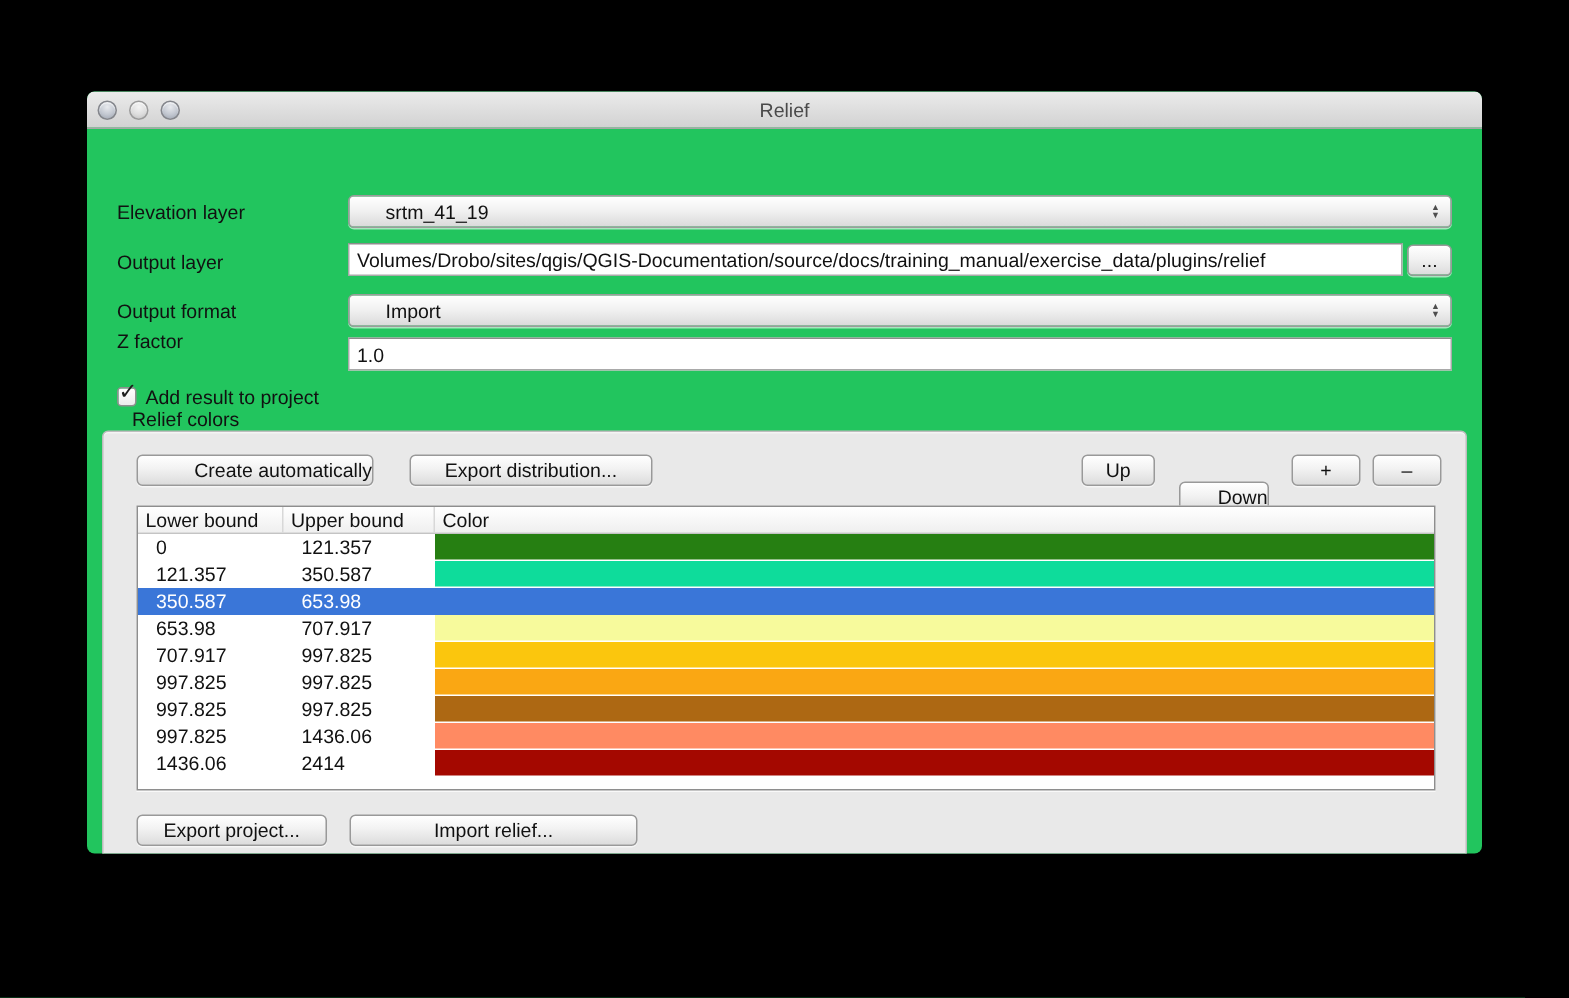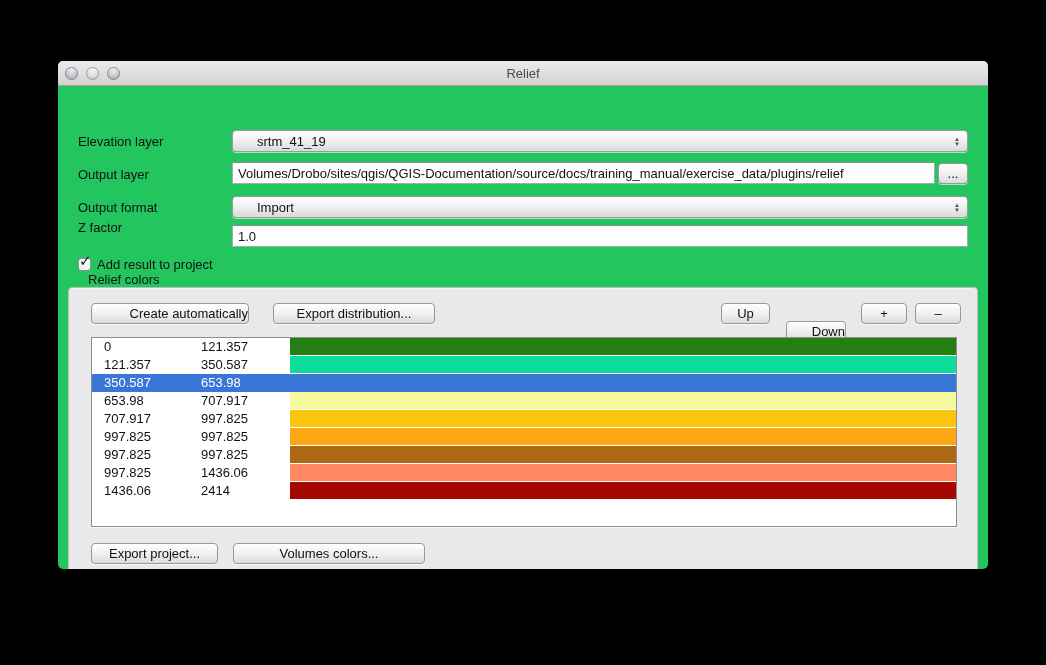--- a/index.html
+++ b/index.html
@@ -157,20 +157,25 @@
     <div class="groupbox" style="top: 201px;">
 
       <div class="mbtn" style="left: 22px; top: 15px; width: 158px; text-align: right;">Create automatically</div>
       <div class="mbtn" style="left: 204px; top: 15px; width: 162px;">Export distribution...</div>
       <div class="mbtn" style="left: 652px; top: 15px; width: 49px;">Up</div>
       <div class="mbtn" style="left: 717px; top: 33px; width: 60px; text-align: right;">Down</div>
       <div class="mbtn" style="left: 792px; top: 15px; width: 46px;">+</div>
       <div class="mbtn" style="left: 846px; top: 15px; width: 46px;">–</div>
 
       <div class="table-frame">
+        <div class="thead">
+          <div class="th col-lower">Lower bound</div>
+          <div class="th col-upper">Upper bound</div>
+          <div class="th col-color">Color</div>
+        </div>
         <div id="tbody">
             <div class="trow">
               <div class="num col-lower">0</div>
               <div class="num col-upper">121.357</div>
               <div class="swatch-cell">
                 <div class="swatch" style="background: rgb(38, 127, 18);"></div>
               </div>
             </div>
             <div class="trow">
               <div class="num col-lower">121.357</div>
@@ -225,20 +230,20 @@
               <div class="num col-lower">1436.06</div>
               <div class="num col-upper">2414</div>
               <div class="swatch-cell">
                 <div class="swatch" style="background: rgb(164, 8, 0);"></div>
               </div>
             </div>
           </div>
       </div>
 
       <div class="mbtn" style="left: 22px; top: 255px; width: 127px;">Export project...</div>
-      <div class="mbtn" style="left: 164px; top: 255px; width: 192px;">Volumes colors...</div>
+      <div class="mbtn" style="left: 164px; top: 255px; width: 192px;">Import relief...</div>
     </div>
 
     <div class="mbtn" style="left: 757px; top: 512px; width: 72px;">Cancel</div>
     <div class="mbtn default" style="left: 843px; top: 512px; width: 66px;">OK</div>
 
   </div>
 </div>
 
 </body></html>

